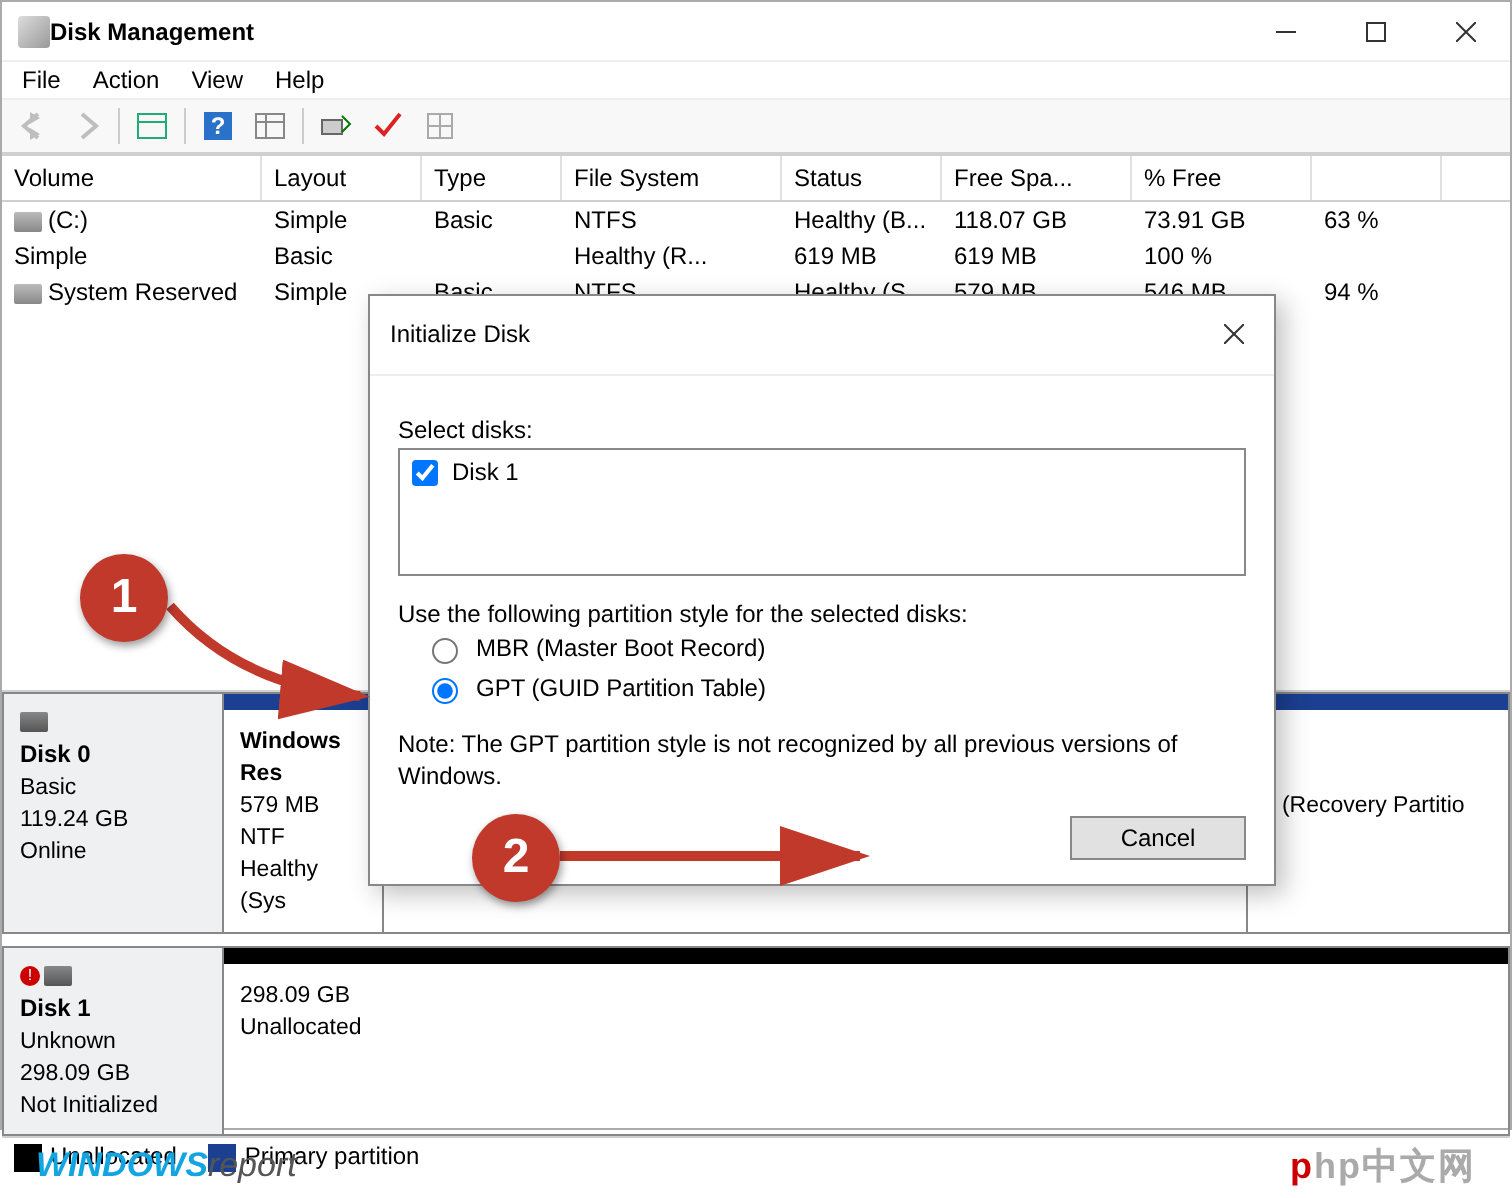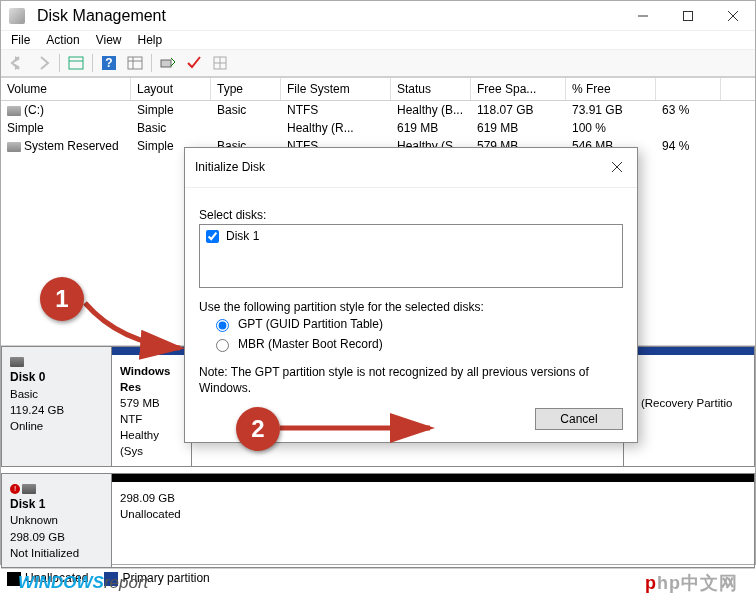--- a/index.html
+++ b/index.html
@@ -1,20 +1,20 @@
 <!DOCTYPE html>
 <html><head>
 <meta charset="utf-8">
 <style>
 * { box-sizing: border-box; font-family: "Segoe UI", Tahoma, sans-serif; }
 body { margin: 0; background: #fff; width: 756px; height: 599px; overflow: hidden; font-size: 12px; color: #000; }
 
 .main-window { border: 1px solid #aaa; width: 756px; height: 565px; background: #fff; display: flex; flex-direction: column; }
 .titlebar { height: 30px; display: flex; align-items: center; background: #fff; border-bottom: 1px solid #eee; }
-.title { margin-left: 12px; font-size: 16px; }
+.title { margin-left: 0; font-size: 12px; font-weight: bold; }
 .title-icon { width: 16px; height: 16px; margin-left: 8px; background: linear-gradient(135deg,#ddd,#999); border-radius: 2px; display:inline-block;}
 .spacer { flex: 1; }
 .winbtn { width: 45px; height: 30px; display: flex; align-items: center; justify-content: center; color: #333; }
 .winbtn svg { width: 10px; height: 10px; }
 
 .menubar { height: 20px; display: flex; align-items: center; padding: 0 2px; border-bottom: 1px solid #eee; background:#fff;}
 .menubar span { padding: 2px 8px; }
 
 .toolbar { height: 28px; display: flex; align-items: center; gap: 2px; padding: 2px 4px; border-bottom: 1px solid #d0d0d0; background: #f8f8f8; }
 .tb-btn { width: 24px; height: 22px; display: flex; align-items: center; justify-content: center; border: 1px solid transparent; }
@@ -286,26 +286,26 @@
   <div class="dialog-body">
     <div style="margin-top:8px">Select disks:</div>
     <div class="listbox">
       <label>
         <input type="checkbox" checked="" style="">
         <span>Disk 1</span>
       </label>
     </div>
     <div style="margin-top:12px">Use the following partition style for the selected disks:</div>
     <div class="radio-row">
+      <input type="radio" name="pstyle" style="">
+      <span>MBR (Master Boot Record)</span>
+    </div>
+    <div class="radio-row">
       <input type="radio" name="pstyle" checked="" style="">
       <span>GPT (GUID Partition Table)</span>
-    </div>
-    <div class="radio-row">
-      <input type="radio" name="pstyle" style="">
-      <span>MBR (Master Boot Record)</span>
     </div>
     <div style="margin-top:10px; line-height:1.35">Note: The GPT partition style is not recognized by all previous versions of Windows.</div>
   </div>
   <div class="dialog-buttons">
     <div class="btn">
         <span>Cancel</span>
       </div>
   </div>
 </div>
 

